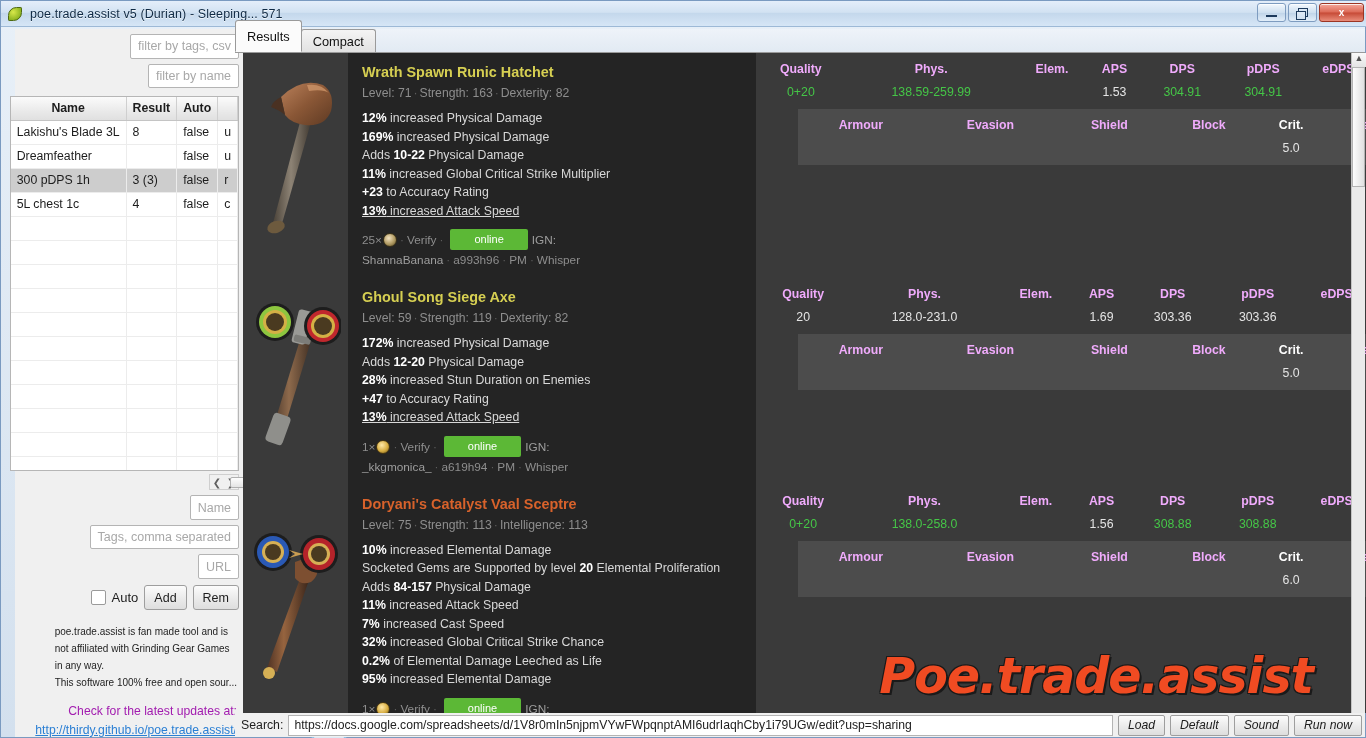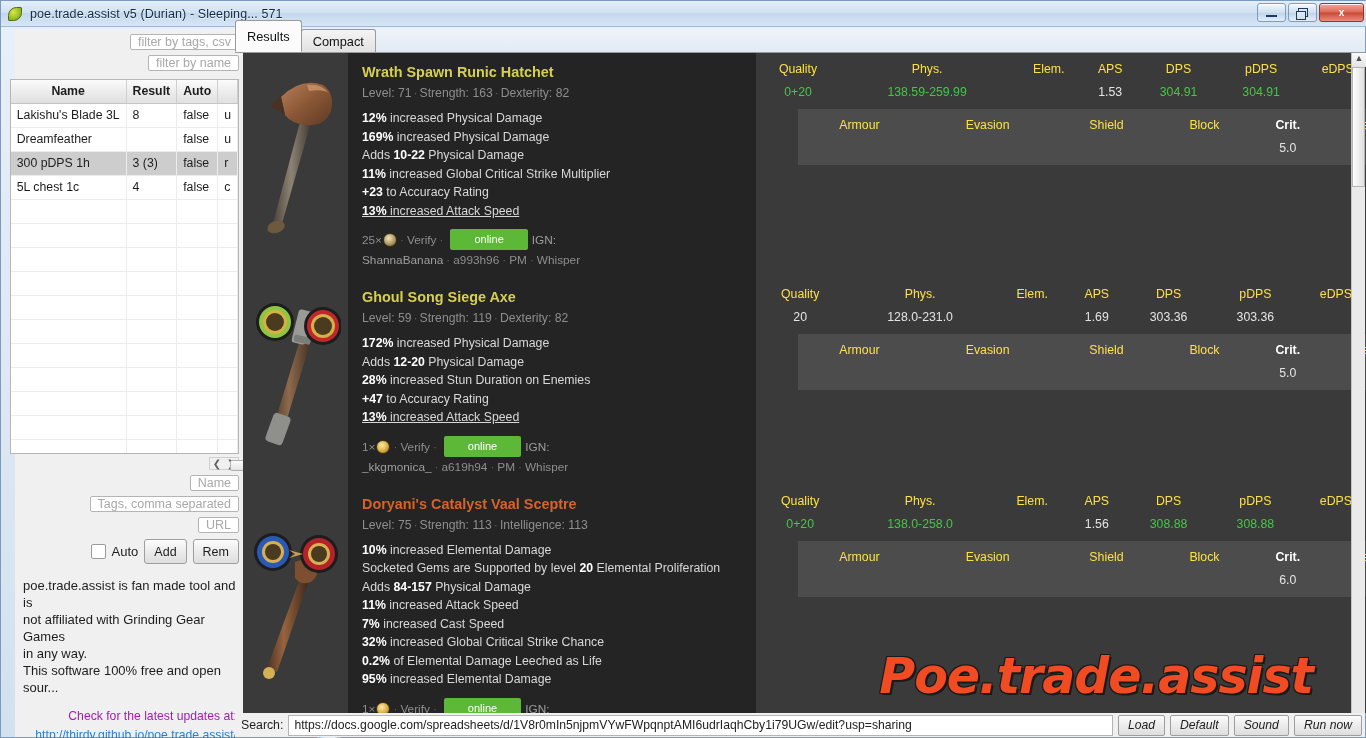--- a/index.html
+++ b/index.html
@@ -114,21 +114,21 @@
   #auto-label { font-size: 13px; color: #1d1d1d; }
   .smallbtn {
     min-width: 36px; height: 25px; padding: 0 9px;
     border: 1px solid #9e9e9e; border-radius: 3px;
     background: linear-gradient(#fcfcfc, #eaeaea 55%, #dedede);
     font-size: 12.5px; color: #1d1d1d;
     display: flex; align-items: center; justify-content: center;
   }
 
   #disclaimer {
-    margin: 13px 8px 0 8px; font-size: 13px; color: #1d1d1d; line-height: 17px;
+    margin: 13px 8px 0 8px; font-size: 10px; color: #1d1d1d; line-height: 17px;
   }
   #updates { margin: 13px 8px 0 8px; font-size: 12.2px; color: #a21caf; }
   #update-link {
     display: block; margin: 5px 8px 0 12px; font-size: 12.2px;
     color: #2a7fd4; text-decoration: underline; white-space: nowrap;
   }
   #splash-arc {
     position: absolute; left: 62px; bottom: -14px; width: 44px; height: 22px;
     border: 2px solid #8fc2e8; border-bottom: none; border-radius: 22px 22px 0 0;
     background: #dbeaf7;
@@ -197,21 +197,21 @@
     border: 1px solid #3b3218;
   }
   .curr-icon.exalt {
     background: radial-gradient(circle at 40% 35%, #ffe9a8, #d8ae42 55%, #6b5316);
     border: 1px solid #463612;
   }
 
   
   table.stats { width: 100%; border-collapse: collapse; }
   table.stats th {
-    font-size: 12.3px; color: #fde047; font-weight: normal;
+    font-size: 12.3px; color: #f0abfc; font-weight: bold;
     padding: 9px 0 7px 0; text-align: center;
   }
   table.stats td {
     font-size: 12.3px; color: #e4e4e4; text-align: center;
     padding: 2px 0 10px 0; vertical-align: top;
   }
   table.stats td.green { color: #45c647; }
   .sub-stats {
     margin-left: 42px; width: 505px;
     background: #4c4c4c;

